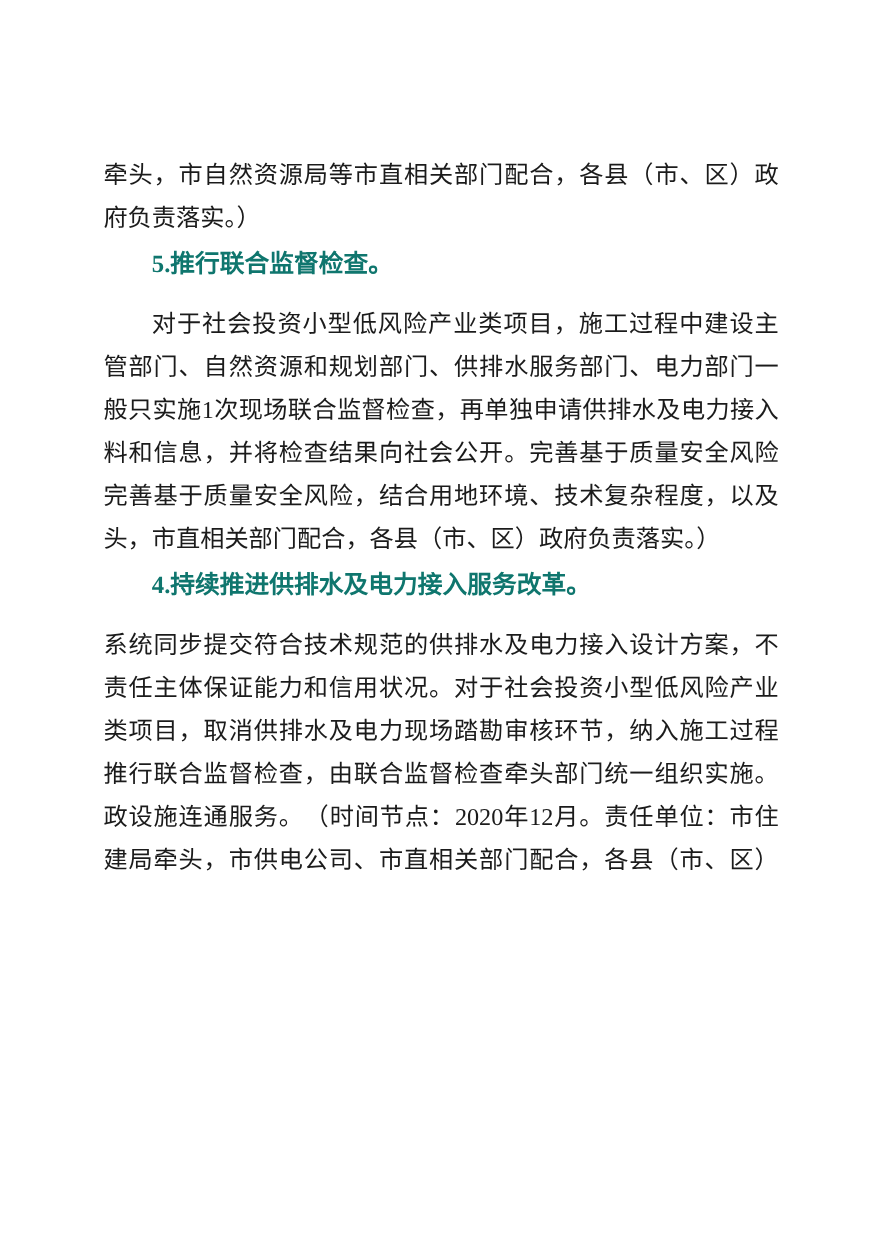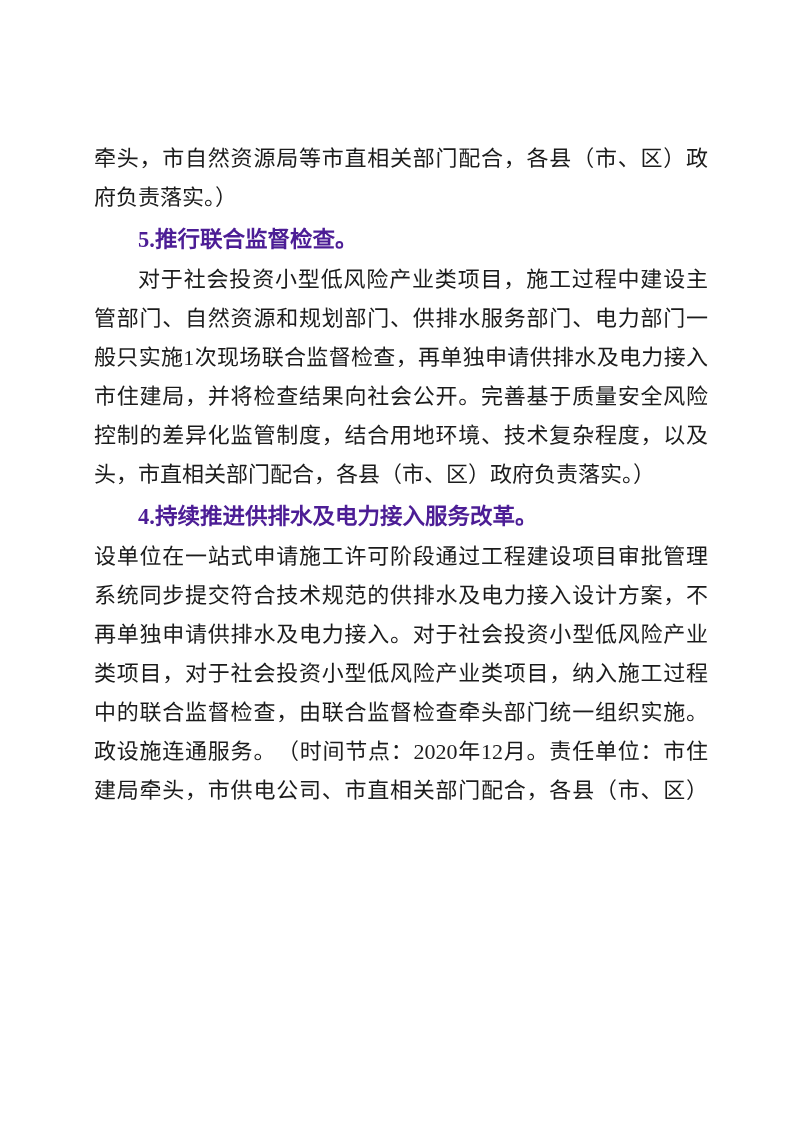--- a/index.html
+++ b/index.html
@@ -33,28 +33,28 @@
   }
   .line.short {
     text-align: right;
     text-align-last: left;
   }
   .indent {
     text-indent: 44px;
   }
   .heading {
     font-weight: 700;
-    color: #4c1d95;
+    color: #0f766e;
     text-indent: 44px;
     margin-top: 3px;
     font-size: 22.5px;
     line-height: 39px;
   }
   .para { margin: 0; }
-  .para.after-heading { margin-top: 1px; }
+  .para.after-heading { margin-top: 16px; }
   .footer {
     position: absolute;
     left: 96px;
     top: 1031px;
     font-size: 17.5px;
     letter-spacing: 2px;
     color: #2a2a2a;
   }
 </style>
 </head>
@@ -68,33 +68,32 @@
       <div class="line just">牵头，市自然资源局等市直相关部门配合，各县（市、区）政</div>
       <div class="line short">府负责落实。）</div>
     </div>
 
     <div class="heading">5.推行联合监督检查。</div>
 
     <div class="para after-heading">
       <div class="line just indent">对于社会投资小型低风险产业类项目，施工过程中建设主</div>
       <div class="line just">管部门、自然资源和规划部门、供排水服务部门、电力部门一</div>
       <div class="line just">般只实施1次现场联合监督检查，再单独申请供排水及电力接入</div>
-      <div class="line just">市住建局，并将检查结果向社会公开。完善基于质量安全风险</div>
-      <div class="line just">控制的差异化监管制度，结合用地环境、技术复杂程度，以及</div>
+      <div class="line just">料和信息，并将检查结果向社会公开。完善基于质量安全风险</div>
+      <div class="line just">完善基于质量安全风险，结合用地环境、技术复杂程度，以及</div>
       <div class="line short">头，市直相关部门配合，各县（市、区）政府负责落实。）</div>
     </div>
 
     <div class="heading">4.持续推进供排水及电力接入服务改革。</div>
 
     <div class="para after-heading">
-      <div class="line just">设单位在一站式申请施工许可阶段通过工程建设项目审批管理</div>
       <div class="line just">系统同步提交符合技术规范的供排水及电力接入设计方案，不</div>
-      <div class="line just">再单独申请供排水及电力接入。对于社会投资小型低风险产业</div>
-      <div class="line just">类项目，对于社会投资小型低风险产业类项目，纳入施工过程</div>
-      <div class="line just">中的联合监督检查，由联合监督检查牵头部门统一组织实施。</div>
+      <div class="line just">责任主体保证能力和信用状况。对于社会投资小型低风险产业</div>
+      <div class="line just">类项目，取消供排水及电力现场踏勘审核环节，纳入施工过程</div>
+      <div class="line just">推行联合监督检查，由联合监督检查牵头部门统一组织实施。</div>
       <div class="line just">政设施连通服务。　（时间节点：2020年12月。责任单位：市住</div>
       <div class="line just">建局牵头，市供电公司、市直相关部门配合，各县（市、区）</div>
     </div>
 
   </main>
 
   <footer class="footer">
     <span>- 8 -</span>
   </footer>
 

